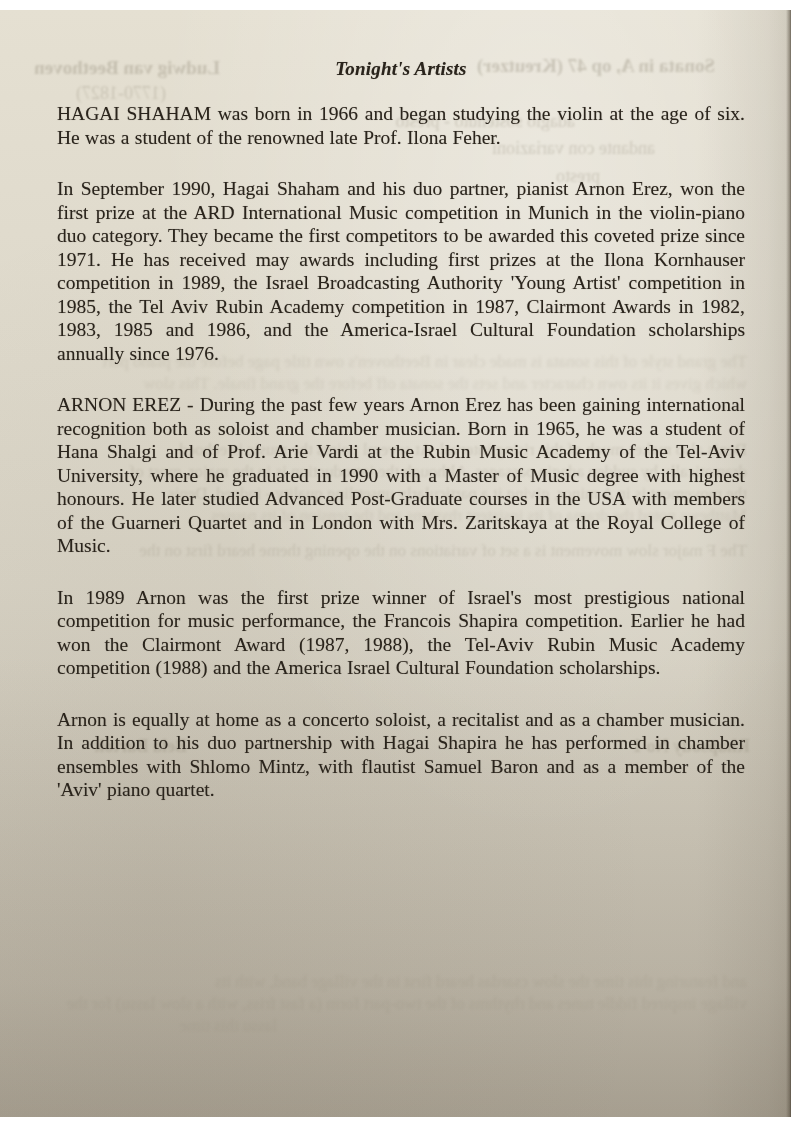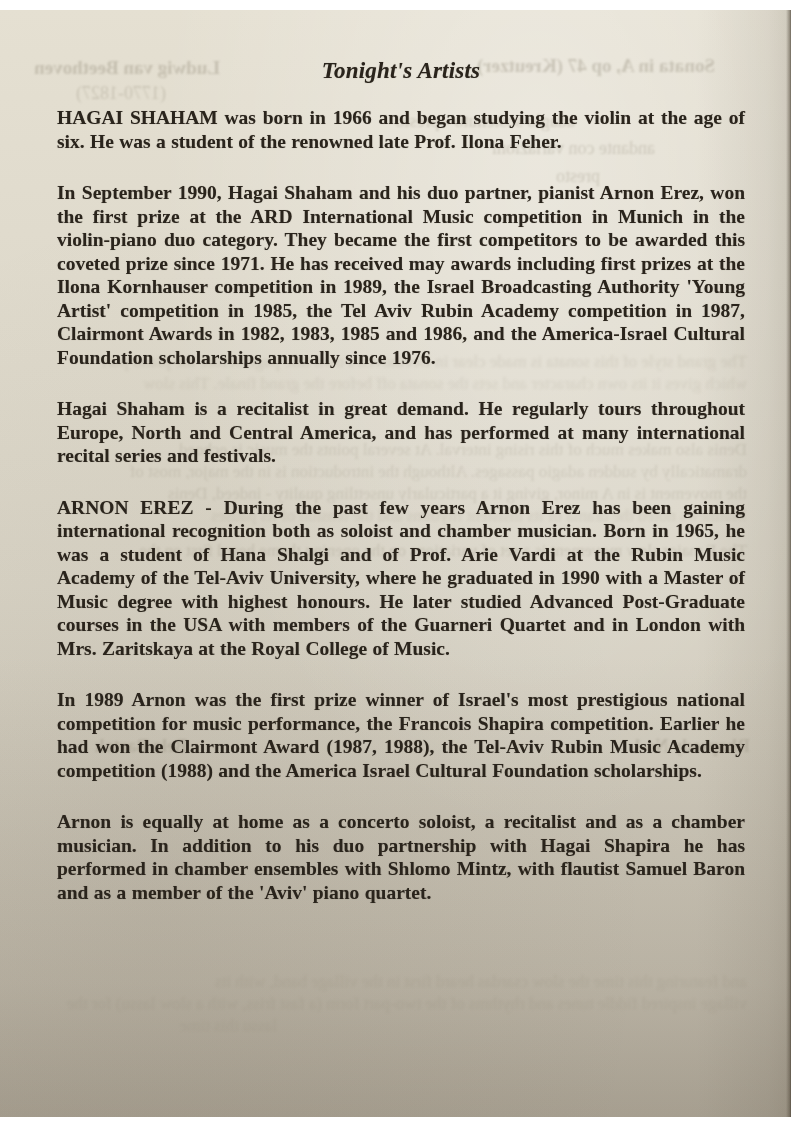--- a/index.html
+++ b/index.html
@@ -42,36 +42,35 @@
     white-space:nowrap;
     font-family:"Liberation Serif", serif;
     line-height:1.15;
   }
   .content{
     position:absolute; inset:0;
     padding:48px 46px 0 57px;
     color:var(--ink);
   }
   .title{
-    font-size:23px;
+    font-size:19px;
     font-weight:bold;
     font-style:italic;
     text-align:center;
     margin:0 0 22px 0;
     letter-spacing:0.2px;
     text-shadow:0 0 1px rgba(42,36,28,0.35);
   }
   .para{
     font-size:19.5px;
     line-height:23.5px;
     text-align:justify;
     margin:0 0 28px 0;
     text-shadow:0 0 1px rgba(42,36,28,0.30);
     word-spacing:0.5px;
-    font-weight:bold;
   }
 </style>
 </head>
 <body>
 
 <div class="paper">
 
   <div class="ghost-layer">
     <div class="ghost" style="top:47px;left:40px;width:180px;font-size:19px;font-weight:bold;opacity:0.30;">Ludwig van Beethoven</div>
     <div class="ghost" style="top:73px;left:26px;width:140px;font-size:18px;opacity:0.26;">(1770-1827)</div>
@@ -90,20 +89,19 @@
     <div class="ghost" style="top:726px;left:590px;width:160px;font-size:18px;font-weight:bold;opacity:0.22;">Rhapsody No 1</div>
     <div class="ghost" style="top:962px;left:57px;width:690px;font-size:17px;opacity:0.16;filter:blur(1.4px);">and featuring this time the slow csardas heard first in the village band, with its</div>
     <div class="ghost" style="top:984px;left:57px;width:690px;font-size:17px;opacity:0.16;filter:blur(1.4px);">village inspired fiddle tunes and rhythms of the two-part form (a fast friss, with a slow lassu) for the</div>
     <div class="ghost" style="top:1006px;left:57px;width:220px;font-size:17px;opacity:0.13;filter:blur(1.5px);">lassu this time</div>
   </div>
 
   <div class="content">
     <h1 class="title">Tonight's Artists</h1>
     <p class="para">HAGAI SHAHAM was born in 1966 and began studying the violin at the age of six. He was a student of the renowned late Prof. Ilona Feher.</p>
     <p class="para">In September 1990, Hagai Shaham and his duo partner, pianist Arnon Erez, won the first prize at the ARD International Music competition in Munich in the violin-piano duo category. They became the first competitors to be awarded this coveted prize since 1971. He has received may awards including first prizes at the Ilona Kornhauser competition in 1989, the Israel Broadcasting Authority 'Young Artist' competition in 1985, the Tel Aviv Rubin Academy competition in 1987, Clairmont Awards in 1982, 1983, 1985 and 1986, and the America-Israel Cultural Foundation scholarships annually since 1976.</p>
-    <p class="para">Hagai Shaham is a recitalist in great demand. He regularly tours throughout Europe, North and Central America, and has performed at many international recital series and festivals.</p>
     <p class="para">ARNON EREZ - During the past few years Arnon Erez has been gaining international recognition both as soloist and chamber musician. Born in 1965, he was a student of Hana Shalgi and of Prof. Arie Vardi at the Rubin Music Academy of the Tel-Aviv University, where he graduated in 1990 with a Master of Music degree with highest honours. He later studied Advanced Post-Graduate courses in the USA with members of the Guarneri Quartet and in London with Mrs. Zaritskaya at the Royal College of Music.</p>
     <p class="para">In 1989 Arnon was the first prize winner of Israel's most prestigious national competition for music performance, the Francois Shapira competition. Earlier he had won the Clairmont Award (1987, 1988), the Tel-Aviv Rubin Music Academy competition (1988) and the America Israel Cultural Foundation scholarships.</p>
     <p class="para">Arnon is equally at home as a concerto soloist, a recitalist and as a chamber musician. In addition to his duo partnership with Hagai Shapira he has performed in chamber ensembles with Shlomo Mintz, with flautist Samuel Baron and as a member of the 'Aviv' piano quartet.</p>
   </div>
 
   <div class="page-edge"></div>
 </div>
 
 </body></html>

